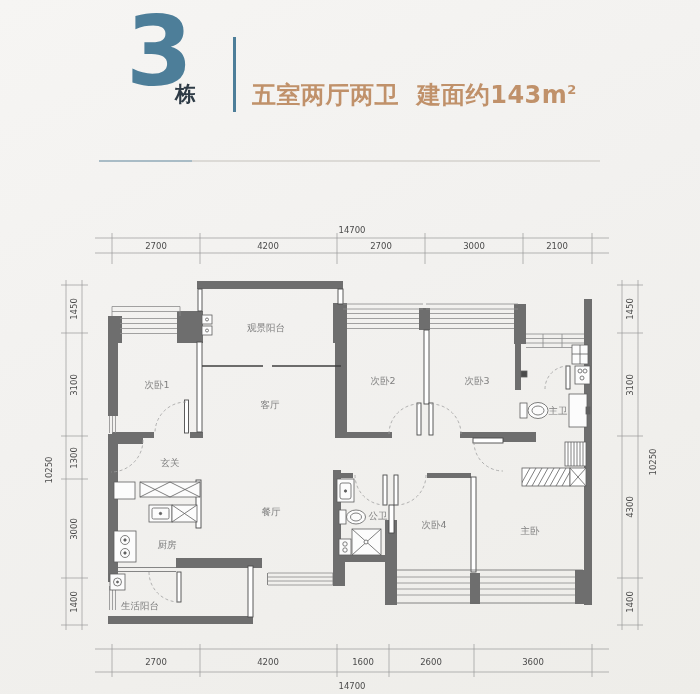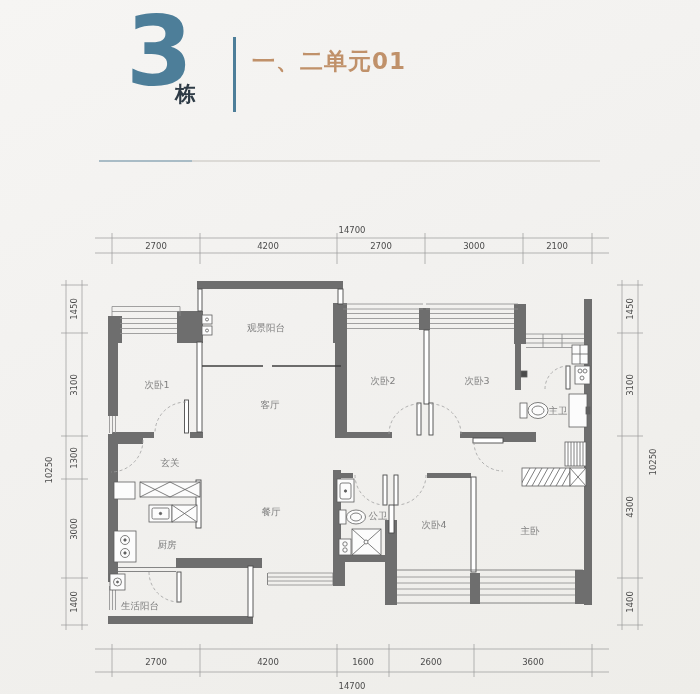--- a/index.html
+++ b/index.html
@@ -22,21 +22,21 @@
   .roomtext{font-size:9.5px;fill:#7f7f7f;}
 </style>
 </head>
 <body>
 
 <div class="page">
 
   <div class="hdr-num">3</div>
   <div class="hdr-suffix">栋</div>
   <div class="hdr-divider"></div>
-  <div class="hdr-unit">一、二单元01</div>
+  <div class="hdr-spec"><span>五室两厅两卫  建面约143m</span><sup>2</sup></div>
   <div class="hdr-rule"></div>
 
   <svg class="plan" width="700" height="694" viewBox="0 0 700 694">
     <defs>
       <clipPath id="wrdclip">
           <rect x="522" y="468" width="48" height="18"></rect>
         </clipPath>
     </defs>
 
     <g stroke="#9a9a9a" stroke-width="0.7">

